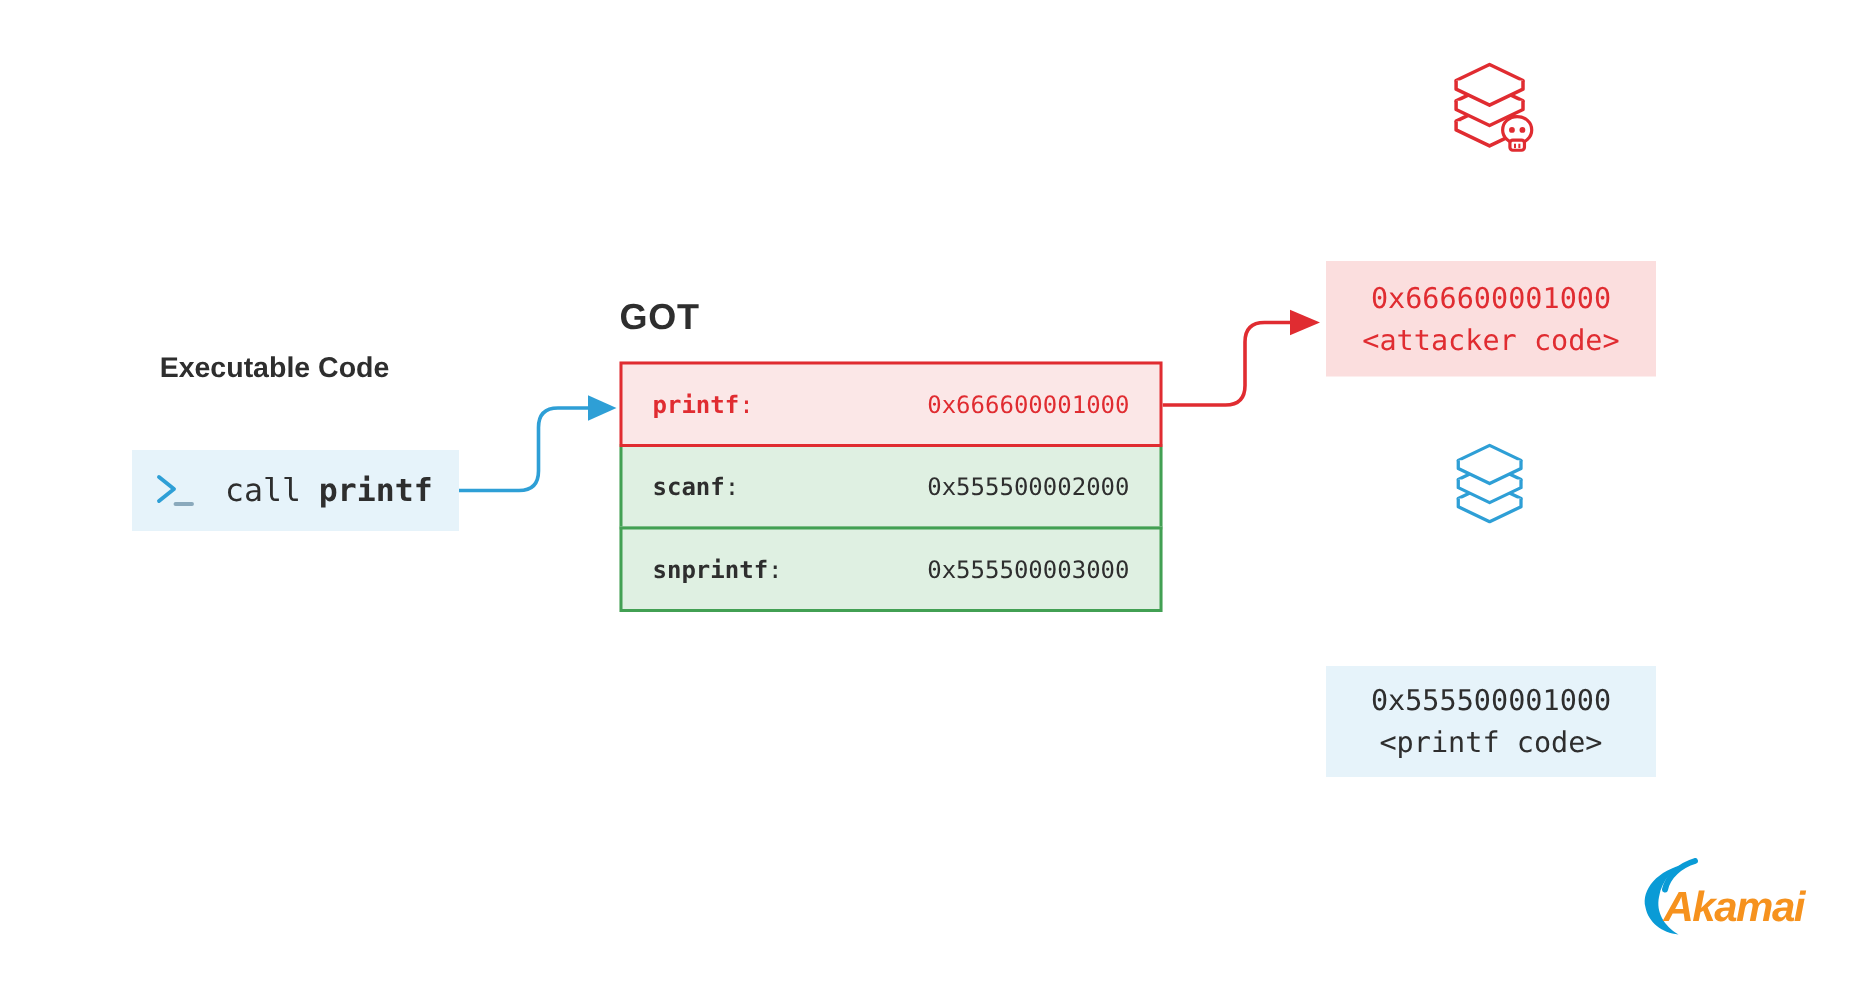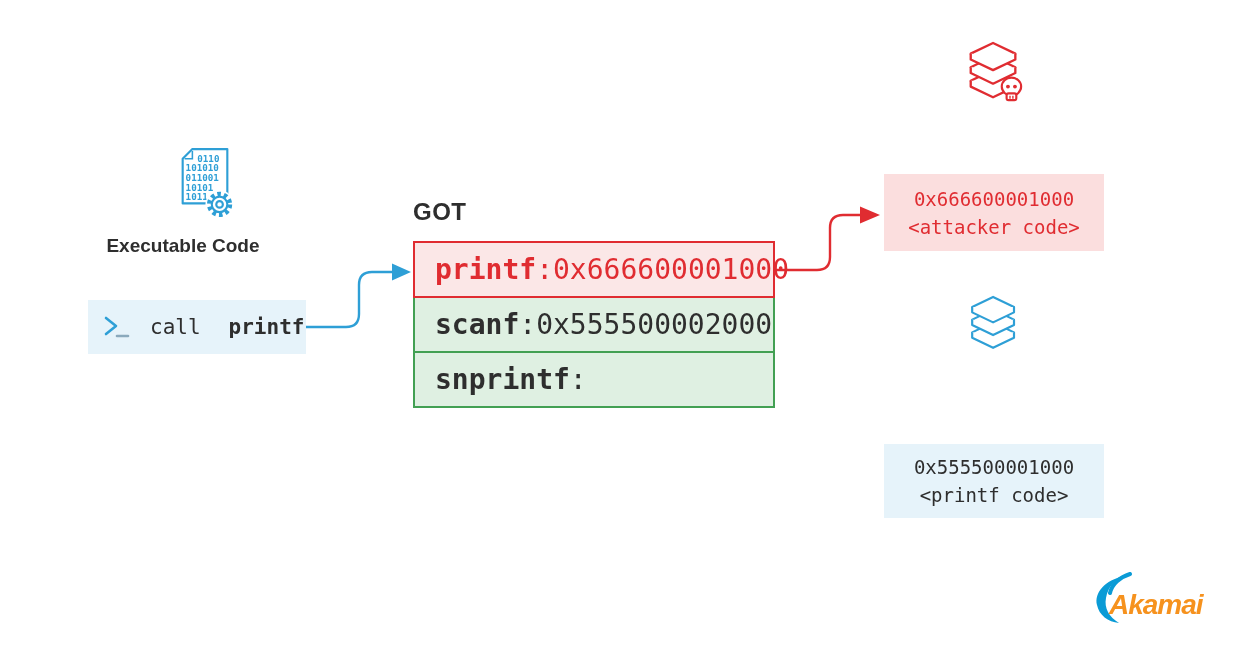--- a/index.html
+++ b/index.html
@@ -20,29 +20,29 @@
   .arrows{position:absolute; left:0; top:0; width:1246px; height:662px; pointer-events:none;}
 
   
   .exec-icon{left:172px; top:146px; width:66px; height:76px;}
   .exec-label{left:68px; top:235px; width:230px; text-align:center;
     font-size:19px; font-weight:bold; color:var(--dark);}
   .call-box{left:88px; top:300px; width:218px; height:54px; background:var(--blue_light);
     display:flex; align-items:center; padding-left:16px; box-sizing:border-box;}
   .prompt-svg{width:26px; height:24px; flex:0 0 auto;}
   .call-text{margin-left:20px; font-size:21px; color:var(--dark);}
-  .call-text .kw{margin-right:28px;}
+  .call-text .kw{margin-right:12px;}
   .call-text b{font-weight:bold;}
 
   
   .got-title{left:413px; top:198px; width:362px; 
     font-size:24px; font-weight:bold; color:var(--dark); letter-spacing:.5px;}
   .got-table{left:413px; top:241px; width:362px;}
   .got-row{height:57px; box-sizing:border-box; display:flex; align-items:center;
-    justify-content:space-between; padding:0 20px; font-size:28px; border:2px solid transparent;}
+    justify-content:space-between; padding:0 20px; font-size:16px; border:2px solid transparent;}
   .got-row + .got-row{margin-top:-2px;}
   .got-row .fn{font-weight:bold;}
   .got-row .sep{font-weight:normal;}
   .got-row.hijacked{background:var(--pink_row); border-color:var(--red); color:var(--red);
     position:relative; z-index:1;}
   .got-row.normal{background:var(--green_light); border-color:var(--green); color:var(--dark);}
 
   
   .attacker-icon{left:962px; top:36px; width:64px; height:76px;}
   .attacker-label{left:914px; top:119px; width:160px; text-align:center;
@@ -65,39 +65,20 @@
 
 <div class="canvas">
 
   <svg class="arrows" viewBox="0 0 1246 662">
     <path d="M305 327 L346 327 Q359 327 359 314 L359 285 Q359 272 372 272 L394 272" fill="none" stroke="#2e9fd6" stroke-width="2.4"></path>
     <path d="M392 263.5 L411 272 L392 280.5 Z" fill="#2e9fd6"></path>
     <path d="M775 270 L817 270 Q830 270 830 257 L830 228 Q830 215 843 215 L862 215" fill="none" stroke="#e02c31" stroke-width="2.4"></path>
     <path d="M860 206.5 L880 215 L860 223.5 Z" fill="#e02c31"></path>
   </svg>
 
-  <div class="abs exec-icon">
-    <svg viewBox="0 0 68 78" width="66" height="76">
-      <path d="M21 3 H57 V59 H11 V13 Z" fill="none" stroke="#2e9fd6" stroke-width="2.2" stroke-linejoin="round"></path>
-      <path d="M13 13 H21 V5" fill="none" stroke="#2e9fd6" stroke-width="1.6"></path>
-      <g fill="#2e9fd6" font-family="DejaVu Sans Mono, monospace" font-size="9.5" font-weight="600">
-        <text x="26" y="16">0110</text>
-        <text x="14" y="26">101010</text>
-        <text x="14" y="36">011001</text>
-        <text x="14" y="46">10101</text>
-        <text x="14" y="56">1011</text>
-      </g>
-      <g>
-        <circle cx="49" cy="60" r="14.5" fill="#ffffff"></circle>
-        <circle cx="49" cy="60" r="10.5" fill="none" stroke="#2e9fd6" stroke-width="5" stroke-dasharray="3.6 3.1"></circle>
-        <circle cx="49" cy="60" r="8" fill="#ffffff" stroke="#2e9fd6" stroke-width="2.2"></circle>
-        <circle cx="49" cy="60" r="3.4" fill="none" stroke="#2e9fd6" stroke-width="2.2"></circle>
-      </g>
-    </svg>
-  </div>
   <div class="abs exec-label">Executable Code</div>
 
   <div class="abs call-box">
     <svg class="prompt-svg" viewBox="0 0 26 24">
       <polyline points="2,3 12,11 2,19" fill="none" stroke="#2e9fd6" stroke-width="2.6" stroke-linecap="round" stroke-linejoin="round"></polyline>
       <line x1="13" y1="21" x2="24" y2="21" stroke="#8aa9bc" stroke-width="2.6" stroke-linecap="round"></line>
     </svg>
     <span class="call-text mono"><span class="kw">call</span><b>printf</b></span>
   </div>
 
@@ -106,20 +87,21 @@
     <div class="got-row hijacked mono">
       <span class="fn"><b>printf</b><span class="sep">:</span></span>
       <span class="addr">0x666600001000</span>
     </div>
     <div class="got-row normal mono">
       <span class="fn"><b>scanf</b><span class="sep">:</span></span>
       <span class="addr">0x555500002000</span>
     </div>
     <div class="got-row normal mono">
       <span class="fn"><b>snprintf</b><span class="sep">:</span></span>
+      <span class="addr">0x555500003000</span>
     </div>
   </div>
 
   <div class="abs attacker-icon">
     <svg viewBox="0 0 66 68" width="64" height="76">
       <g fill="#ffffff" stroke="#e02c31" stroke-width="2.4" stroke-linejoin="round">
         <path d="M32 30 L55 41 L32 52 L9 41 Z"></path>
         <path d="M9 41 L9 47 L32 58 L55 47 L55 41"></path>
         <path d="M32 16 L55 27 L32 38 L9 27 Z"></path>
         <path d="M9 27 L9 33 L32 44 L55 33 L55 27"></path>

